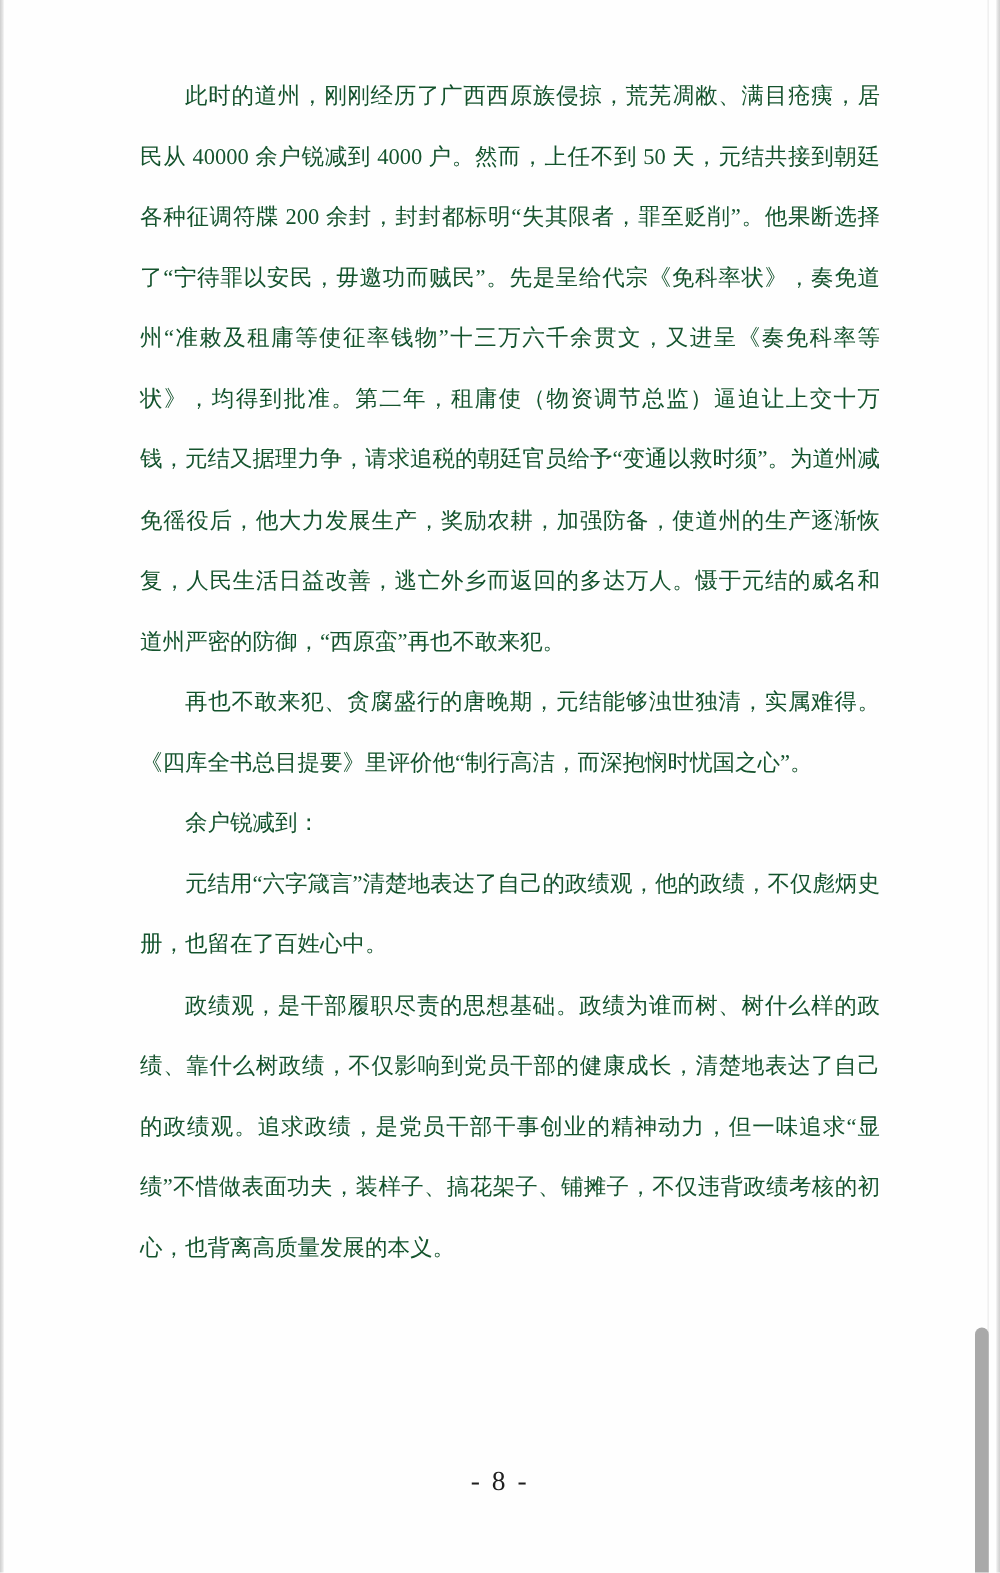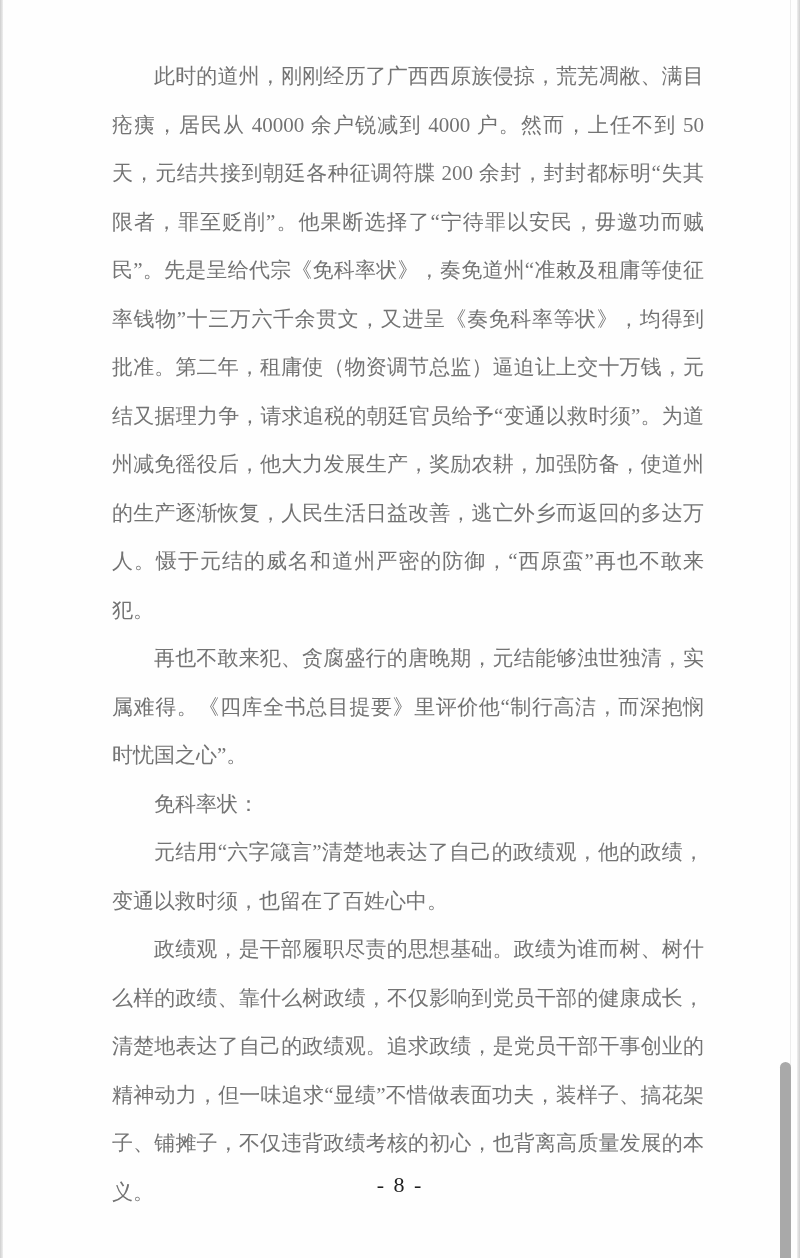--- a/index.html
+++ b/index.html
@@ -45,22 +45,22 @@
     width: 11px;
     height: 196px;
     background: #a9a9a9;
     border-radius: 6px 6px 0 0;
   }
   .text-block {
     position: absolute;
     left: 112px;
     top: 52px;
     width: 592px;
-    color: #737373;
-    font-size: 21px;
+    color: #14532d;
+    font-size: 18px;
     line-height: 48.5px;
     text-align: justify;
     text-justify: inter-ideograph;
   }
   .text-block p {
     margin: 0;
     text-indent: 2em;
     text-align-last: left;
   }
   .page-number {
@@ -75,22 +75,22 @@
   }
 </style>
 </head>
 <body>
 
 <div class="page">
 
   <div class="text-block">
     <p>此时的道州，刚刚经历了广西西原族侵掠，荒芜凋敝、满目疮痍，居民从 40000 余户锐减到 4000 户。然而，上任不到 50 天，元结共接到朝廷各种征调符牒 200 余封，封封都标明“失其限者，罪至贬削”。他果断选择了“宁待罪以安民，毋邀功而贼民”。先是呈给代宗《免科率状》，奏免道州“准敕及租庸等使征率钱物”十三万六千余贯文，又进呈《奏免科率等状》，均得到批准。第二年，租庸使（物资调节总监）逼迫让上交十万钱，元结又据理力争，请求追税的朝廷官员给予“变通以救时须”。为道州减免徭役后，他大力发展生产，奖励农耕，加强防备，使道州的生产逐渐恢复，人民生活日益改善，逃亡外乡而返回的多达万人。慑于元结的威名和道州严密的防御，“西原蛮”再也不敢来犯。</p>
     <p>再也不敢来犯、贪腐盛行的唐晚期，元结能够浊世独清，实属难得。《四库全书总目提要》里评价他“制行高洁，而深抱悯时忧国之心”。</p>
-    <p>免科率状：</p>
-    <p>元结用“六字箴言”清楚地表达了自己的政绩观，他的政绩，变通以救时须，也留在了百姓心中。</p>
+    <p>余户锐减到：</p>
+    <p>元结用“六字箴言”清楚地表达了自己的政绩观，他的政绩，不仅彪炳史册，也留在了百姓心中。</p>
     <p>政绩观，是干部履职尽责的思想基础。政绩为谁而树、树什么样的政绩、靠什么树政绩，不仅影响到党员干部的健康成长，清楚地表达了自己的政绩观。追求政绩，是党员干部干事创业的精神动力，但一味追求“显绩”不惜做表面功夫，装样子、搞花架子、铺摊子，不仅违背政绩考核的初心，也背离高质量发展的本义。</p>
   </div>
 
   <div class="page-number">- 8 -</div>
 
   <div class="edge-left"></div>
   <div class="edge-right"></div>
   <div class="scrollbar-track"></div>
   <div class="scrollbar-thumb"></div>
 

